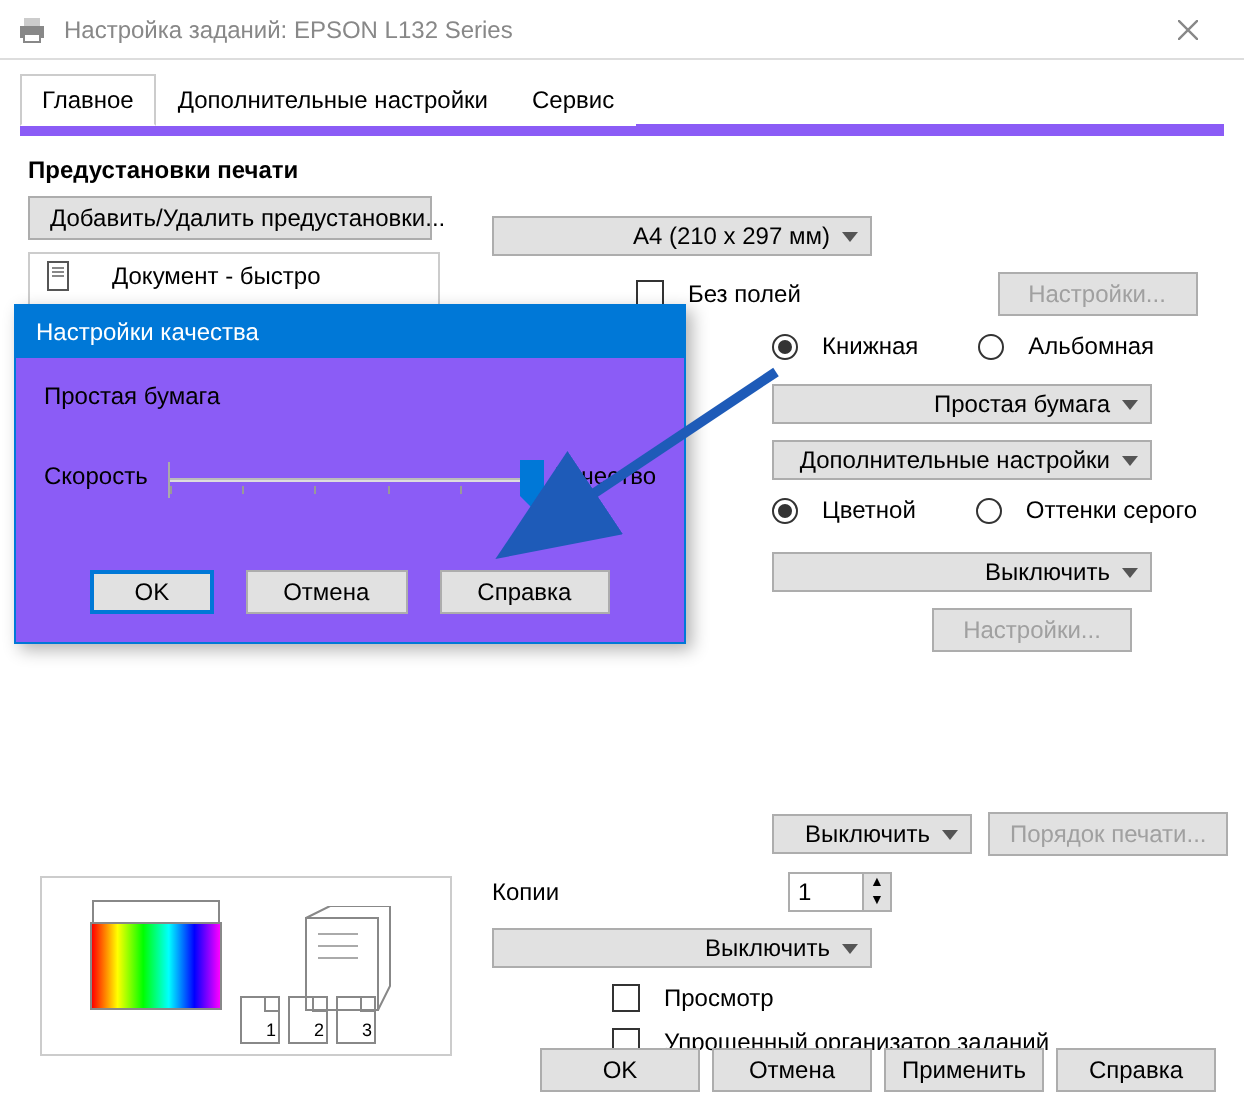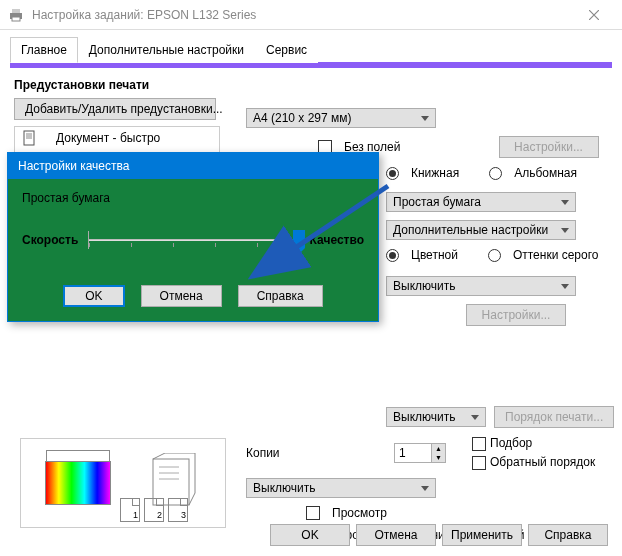--- a/index.html
+++ b/index.html
@@ -16,31 +16,31 @@
 .btn { background: #e1e1e1; border: 1px solid #adadad; padding: 3px 10px; cursor: pointer; white-space: nowrap; display: inline-flex; align-items: center; justify-content: center; min-height: 22px; }
 .btn.wide { width: 202px; text-align: left; justify-content: flex-start; }
 .btn.disabled { color: #a0a0a0; }
 .btn.primary { border: 2px solid #0078d7; padding: 2px 20px; }
 .list { border: 1px solid #ccc; width: 206px; background: #fff; }
 .list-item { display: flex; align-items: center; padding: 3px 6px; gap: 19px; cursor: pointer; }
 .list-icon { width: 16px; height: 16px; }
 .right-col { position: absolute; left: 246px; top: 40px; }
 .row { display: flex; align-items: center; margin-bottom: 8px; gap: 8px; }
 .label { width: 140px; }
-.select { border: 1px solid #adadad; background: #e1e1e1; padding: 2px 20px 2px 6px; width: 190px; position: relative; cursor: pointer; display: flex; align-items: center; }
+.select { border: 1px solid #adadad; background: #e1e1e1; padding: 2px 20px 2px 6px; width: 190px; position: relative; cursor: pointer; display: flex; align-items: center; justify-content: flex-end; }
 .select::after { content: ''; position: absolute; right: 6px; top: 50%; margin-top: -2px; border-left: 4px solid transparent; border-right: 4px solid transparent; border-top: 5px solid #555; }
 .select.sm { width: 100px; }
 .select.md { width: 190px; }
 .checkbox { width: 14px; height: 14px; border: 1px solid #333; display: inline-block; margin-right: 4px; vertical-align: middle; cursor: pointer; }
 .radio { width: 13px; height: 13px; border: 1px solid #333; border-radius: 50%; display: inline-block; margin-right: 4px; vertical-align: middle; position: relative; cursor: pointer; }
 .radio.checked::after { content: ''; position: absolute; width: 7px; height: 7px; background: #333; border-radius: 50%; left: 2px; top: 2px; }
-.modal { position: absolute; left: 7px; top: 152px; width: 372px; background: #15803d; border: 1px solid #0078d7; box-shadow: 3px 3px 8px rgba(0,0,0,0.3); z-index: 10; }
+.modal { position: absolute; left: 7px; top: 152px; width: 336px; background: #8b5cf6; border: 1px solid #0078d7; box-shadow: 3px 3px 8px rgba(0,0,0,0.3); z-index: 10; }
 .modal-title { background: #0078d7; color: #fff; padding: 6px 10px; font-size: 12px; }
 .modal-body { padding: 12px 14px 10px 14px; }
-.slider-row { display: flex; align-items: center; gap: 10px; margin: 26px 0 16px 0; font-weight: bold; }
+.slider-row { display: flex; gap: 10px; margin: 26px 0 16px 0; }
 .slider-track { flex: 1; height: 18px; position: relative; border-left: 1px solid #aaa; border-right: 1px solid #aaa; }
 .slider-line { position: absolute; left: 0; right: 0; top: 8px; height: 2px; background: #ddd; border-top: 1px solid #bbb; }
 .tick { position: absolute; top: 12px; width: 1px; height: 4px; background: #999; }
 .thumb { position: absolute; right: -6px; top: -1px; width: 12px; height: 18px; background: #0078d7; cursor: pointer; }
 .thumb::after { content: ''; position: absolute; bottom: -6px; left: 0; border-left: 6px solid transparent; border-right: 6px solid transparent; border-top: 6px solid #0078d7; }
 .modal-buttons { display: flex; gap: 16px; justify-content: center; padding: 10px 0 14px 0; }
 .arrow { position: absolute; left: 238px; top: 178px; z-index: 20; pointer-events: none; }
 .bottom-left { position: absolute; left: 20px; top: 370px; width: 210px; }
 .preview-box { border: 1px solid #ccc; width: 206px; height: 90px; margin-bottom: 6px; display: flex; align-items: center; justify-content: space-around; padding: 6px; }
 .rainbow { width: 66px; height: 44px; border: 1px solid #888; background: linear-gradient(to right, #f00, #ff0, #0f0, #0ff, #00f, #f0f); position: relative; }
@@ -160,24 +160,20 @@
     </div>
     <div class="row">
       <span class="label">Копии</span>
       <div class="spinner">
         <input value="1" style="">
         <div class="spins">
             <div class="sbtn">▲</div>
             <div class="sbtn">▼</div>
           </div>
       </div>
-      <div style="margin-left:18px">
-        <div><span class="checkbox"></span><span>Подбор</span></div>
-        <div style="margin-top:4px"><span class="checkbox"></span><span>Обратный порядок</span></div>
-      </div>
     </div>
     <div class="row" style="margin-top:8px">
       <div class="select md">
           <span>Выключить</span>
         </div>
     </div>
     <div class="row" style="margin-left:60px">
       <span class="checkbox"></span>
       <span>Просмотр</span>
     </div>

